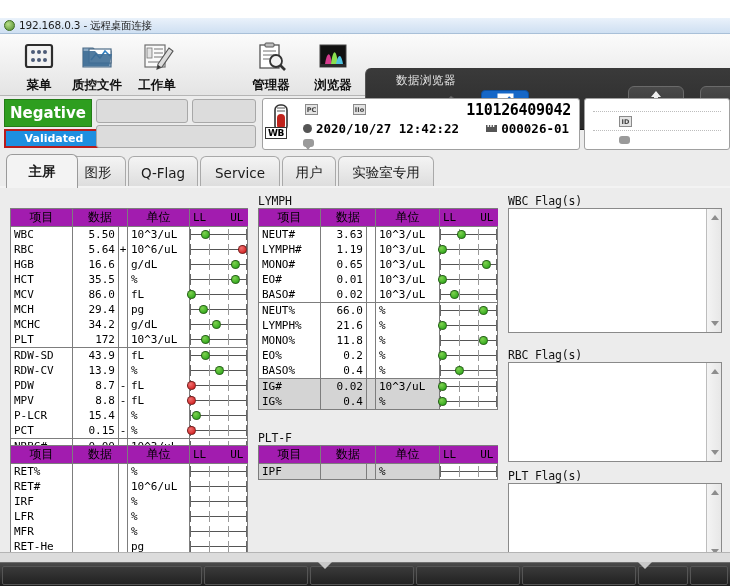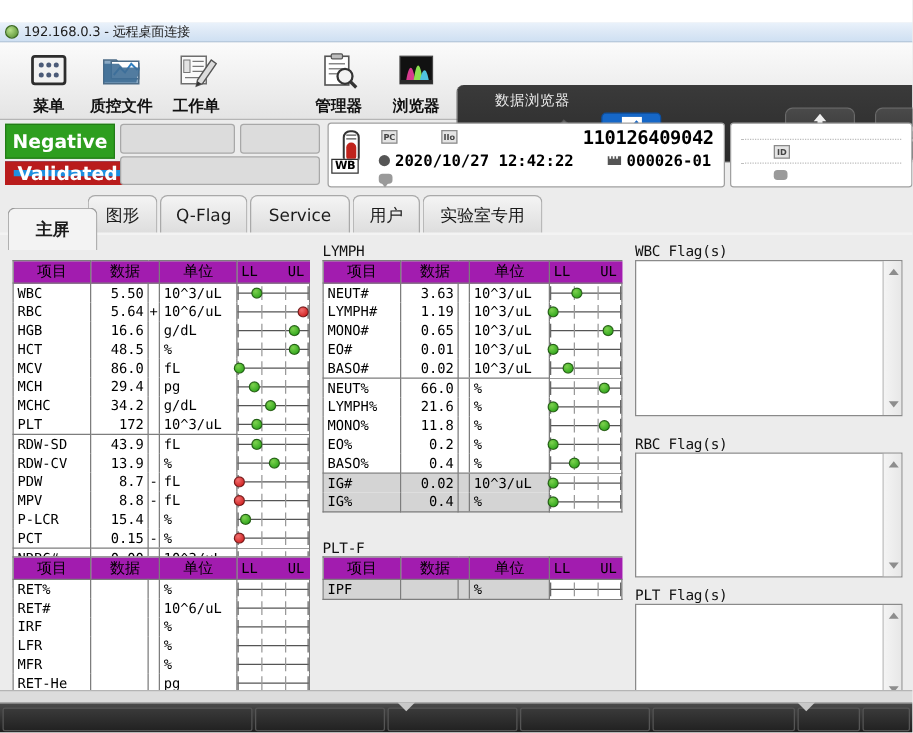--- a/index.html
+++ b/index.html
@@ -77,21 +77,21 @@
   .infrow { position:absolute; left:0; top:98px; width:730px; height:54px; }
   .status-col { position:absolute; left:4px; top:1px; width:88px; }
   .st-neg {
     width:88px; height:28px; background:#2e9e1f; color:#fff;
     display:flex; align-items:center; justify-content:center;
     font-size:15px; font-weight:700; border:1px solid #237c17;
   }
   .st-val {
     width:100px; height:19px; background:#1e8fe0; color:#fff; margin-top:2px;
     display:flex; align-items:center; justify-content:center;
-    font-size:15px; font-weight:700; border:7px solid #b91c1c;
+    font-size:11px; font-weight:700; border:2px solid #b91c1c;
   }
   .fld {
     position:absolute; background:#dcdcdc; border:1px solid #a8a8a8; border-radius:3px;
   }
   .sampbox {
     position:absolute; left:262px; top:0px; width:318px; height:52px;
     background:#fff; border:1px solid #a0a0a0; border-radius:3px;
   }
   .tube {
     position:absolute; left:6px; top:5px; width:28px; height:42px;
@@ -418,21 +418,21 @@
 
     <div class="rightbox">
       <div class="dotline" style="position:absolute;left:8px;top:12px;right:8px;height:1px;"></div>
       <span style="position:absolute;left:34px;top:17px;" class="mini-tag">ID</span>
       <div class="dotline" style="position:absolute;left:8px;top:31px;right:8px;height:1px;"></div>
       <div style="position:absolute;left:34px;top:37px;width:11px;height:8px;background:#9a9a9a;border-radius:3px;"></div>
     </div>
   </div>
 
   <div class="tabs">
-    <div class="tab sel" style="left:6px;width:72px;margin-top:12px;">
+    <div class="tab sel" style="left:6px;width:72px;">
         <span>主屏</span>
       </div>
     <div class="tab" style="left:70px;width:56px;">
         <span>图形</span>
       </div>
     <div class="tab" style="left:128px;width:70px;">
         <span>Q-Flag</span>
       </div>
     <div class="tab" style="left:200px;width:80px;">
         <span>Service</span>
@@ -513,21 +513,21 @@
                 <div class="tick" style="left:0"></div>
                 <div class="tick lim" style="left:33%"></div>
                 <div class="tick lim" style="left:66%"></div>
                 <div class="tick" style="right:0"></div>
                 <div class="dot g" style="left:80%"></div>
               </div>
             </td>
           </tr>
           <tr class=" ">
             <td class="item">HCT</td>
-            <td class="val">48.5</td>
+            <td class="val">35.5</td>
             <td class="flag"></td>
             <td class="unit">%</td>
             <td class="gr">
               <div class="gauge">
                 <div class="axis"></div>
                 <div class="tick" style="left:0"></div>
                 <div class="tick lim" style="left:33%"></div>
                 <div class="tick lim" style="left:66%"></div>
                 <div class="tick" style="right:0"></div>
                 <div class="dot g" style="left:80%"></div>

